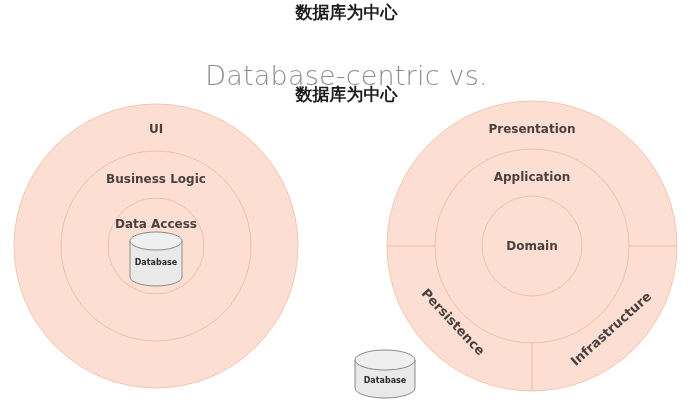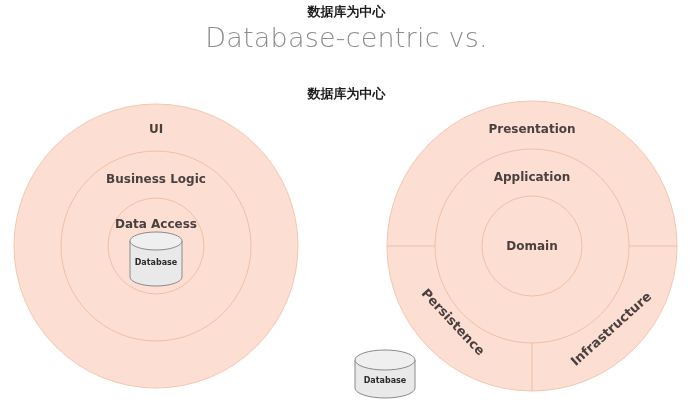--- a/index.html
+++ b/index.html
@@ -24,42 +24,42 @@
   
   .title-block {
     position: absolute;
     left: 0;
     top: 0;
     width: 693px;
     text-align: center;
   }
   .cn-caption {
     font-family: "DejaVu Sans", sans-serif;
-    font-size: 13px;
+    font-size: 17px;
     font-weight: 700;
     color: #1c1c1c;
     line-height: 16px;
     letter-spacing: 0px;
     text-align: center;
   }
   .cn-top { position: absolute; left: 0; top: 4px; width: 693px; }
   .cn-bottom { position: absolute; left: 0; top: 86px; width: 693px; }
   .en-title {
     position: absolute;
     left: 0;
     top: 22px;
     width: 693px;
     font-family: "DejaVu Sans", sans-serif;
     font-size: 27px;
     font-weight: 300;
     color: #8d8d8d;
     line-height: 32px;
     letter-spacing: 0.2px;
   }
-  .en-title .line { display: block; }
+  .en-title .line { display: block; margin-top: 38px; }
 
   
   #diagram {
     position: absolute;
     left: 0;
     top: 0;
   }
   .ring-label {
     font-family: "DejaVu Sans", sans-serif;
     font-size: 12px;

